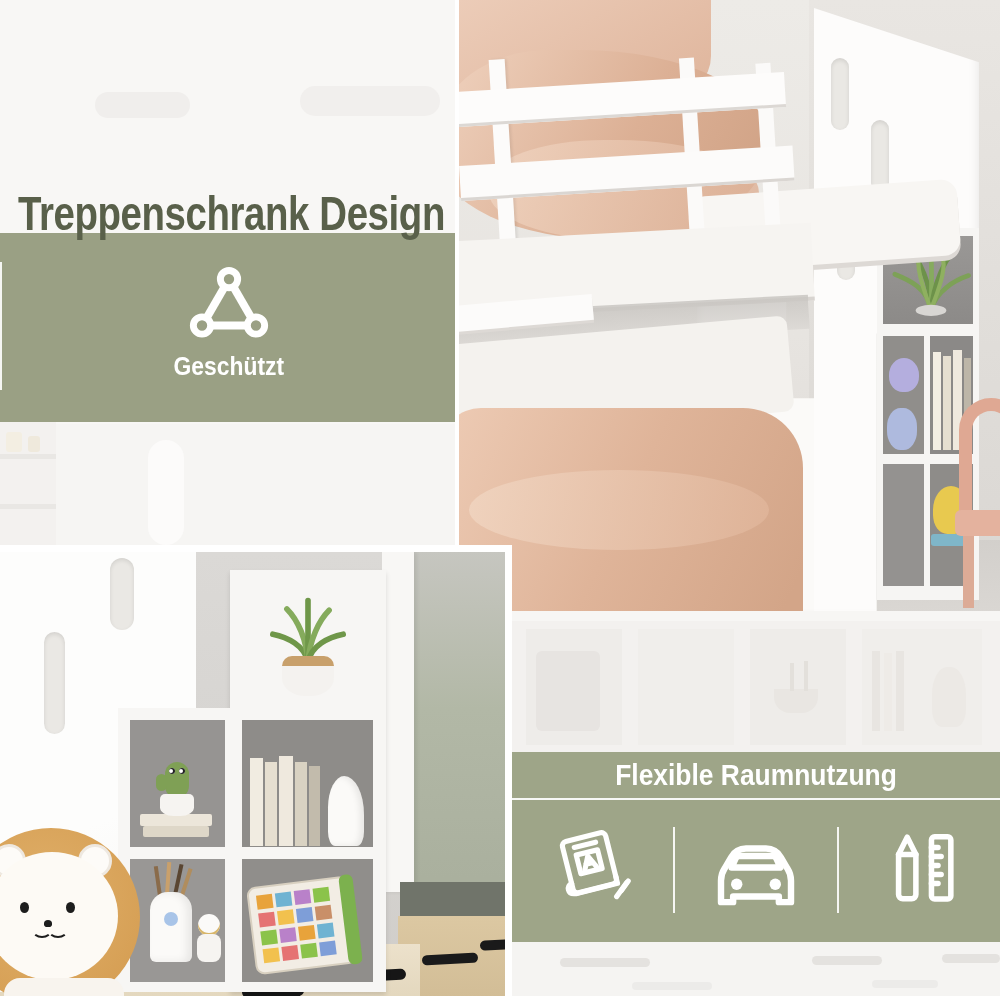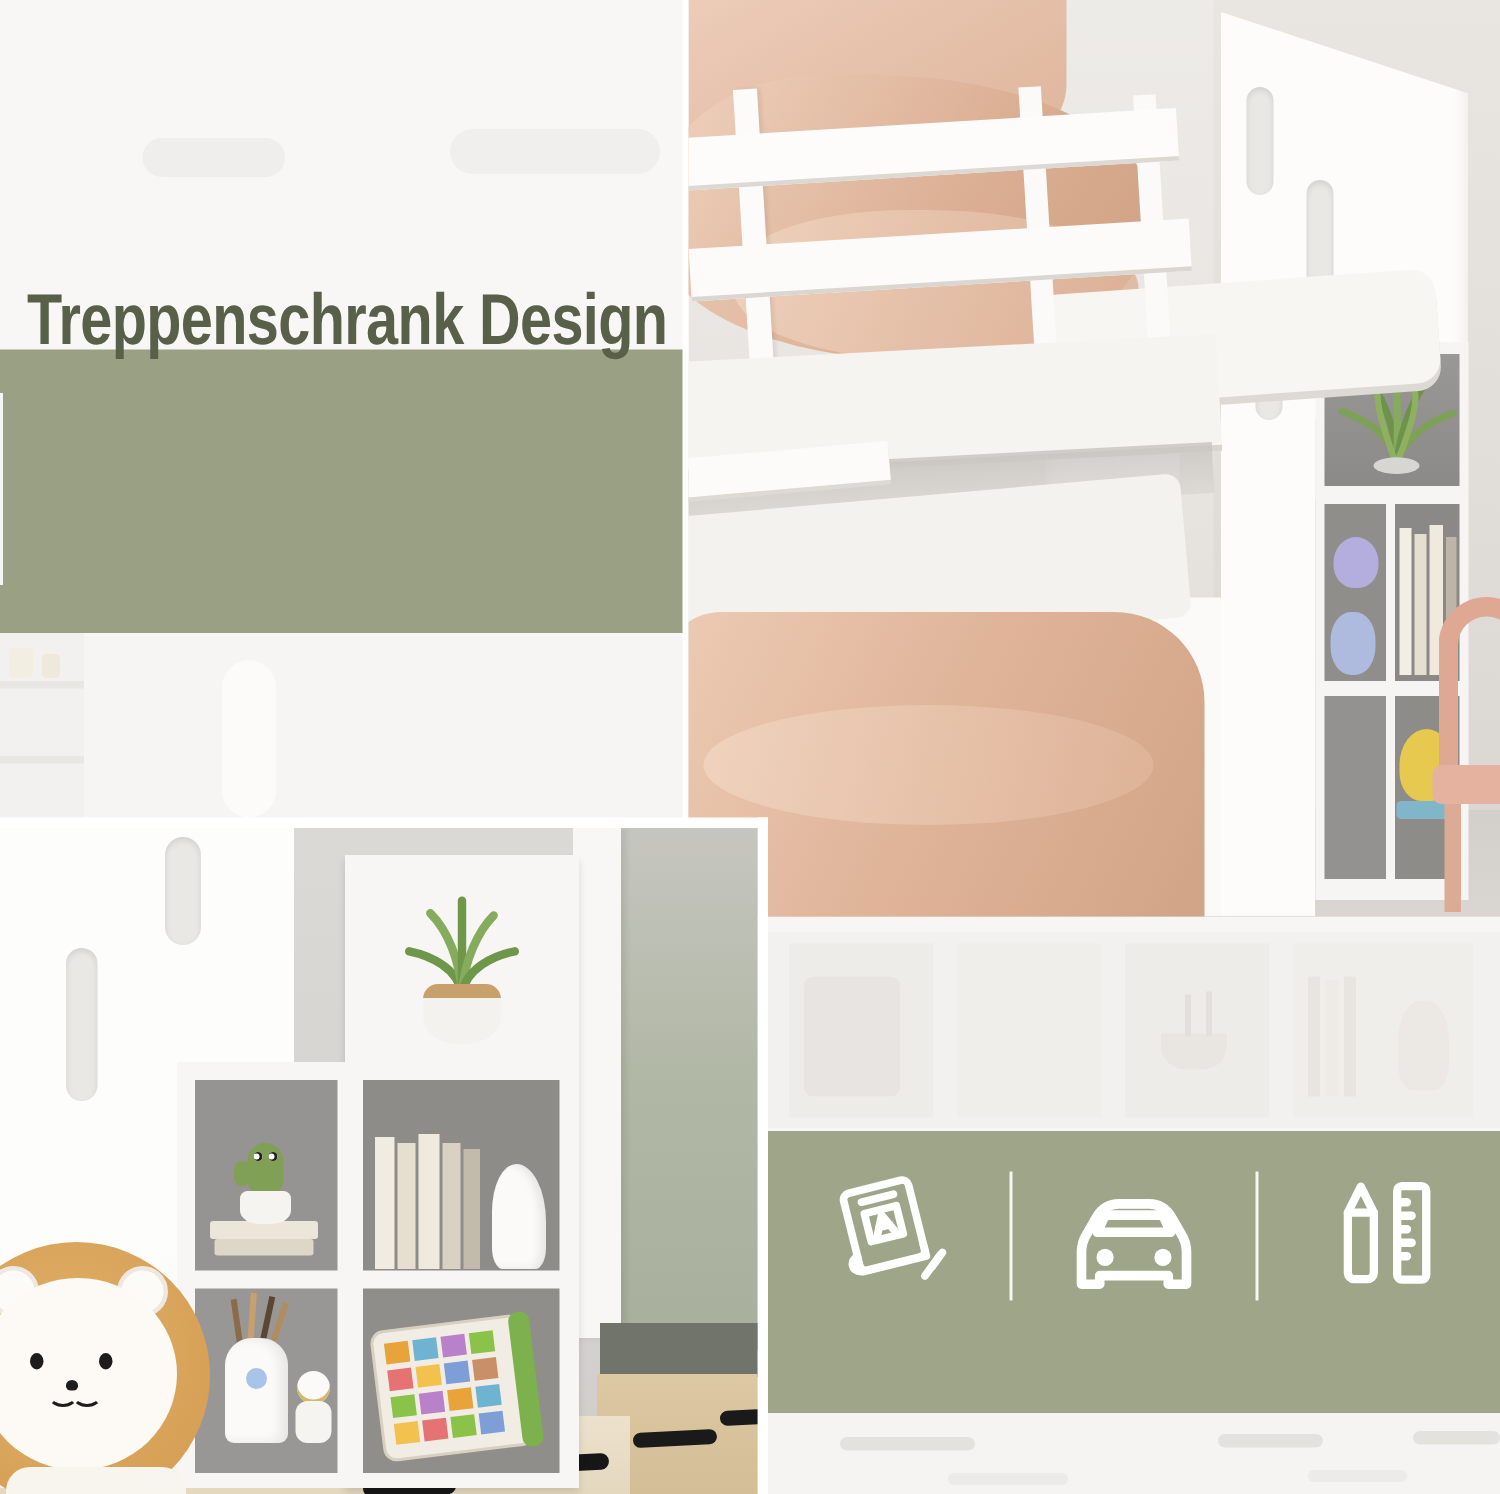--- a/index.html
+++ b/index.html
@@ -283,23 +283,41 @@
       <div class="s" style="left:70px;top:94px;width:16px;height:12px;border:2px solid transparent;border-bottom:2px solid #1d1d1d;border-radius:50%;"></div>
       <div class="s" style="left:86px;top:94px;width:16px;height:12px;border:2px solid transparent;border-bottom:2px solid #1d1d1d;border-radius:50%;"></div>
       <div class="s" style="left:42px;top:150px;width:120px;height:20px;background:#f8f4ee;border-radius:16px 16px 0 0;"></div>
     </div>
   </div>
 
   <h1 class="main-title">Treppenschrank Design</h1>
 
   <div class="band-top">
     <div class="vdiv-top"></div>
+    <div class="feature-cell">
+      <div class="ic">
+        <svg width="90" height="80" viewBox="0 0 26 23">
+          <g fill="none" stroke="#fff">
+            <path d="M11.7 6.9 L6.6 15.7" stroke-width="2.3"></path>
+            <path d="M14.3 6.9 L19.4 15.7" stroke-width="2.3"></path>
+            <path d="M8.2 18 L17.8 18" stroke-width="2.3"></path>
+            <circle cx="13" cy="4.6" r="2.5" stroke-width="2"></circle>
+            <circle cx="5.2" cy="18" r="2.5" stroke-width="2"></circle>
+            <circle cx="20.8" cy="18" r="2.5" stroke-width="2"></circle>
+          </g>
+        </svg>
+      </div>
+      <span class="feature-label">Geschützt</span>
+    </div>
   </div>
 
   <div class="band-bottom">
+    <div class="bb-title">
+      <span>Flexible Raumnutzung</span>
+    </div>
     <div class="hdiv"></div>
     <div class="bb-icons">
       <div class="bb-cell">
         <svg width="96" height="96" viewBox="0 0 28 28">
           <g fill="none" stroke="#fff" stroke-width="1.5" stroke-linecap="round" stroke-linejoin="round" transform="rotate(-14 14 14)">
             <path d="M20.6 21.8 l2.6 -2.2"></path>
             <path d="M18.8 23.2 l3.8 -3.2"></path>
             <rect x="7" y="4" width="13" height="15.4" rx="1.3"></rect>
             <path d="M7 16.3 c-1.8 .5 -1.8 2.7 0 3.1 l.5 .1 H20 v-2.2"></path>
             <rect x="10.3" y="8.6" width="6.4" height="5.6"></rect>

